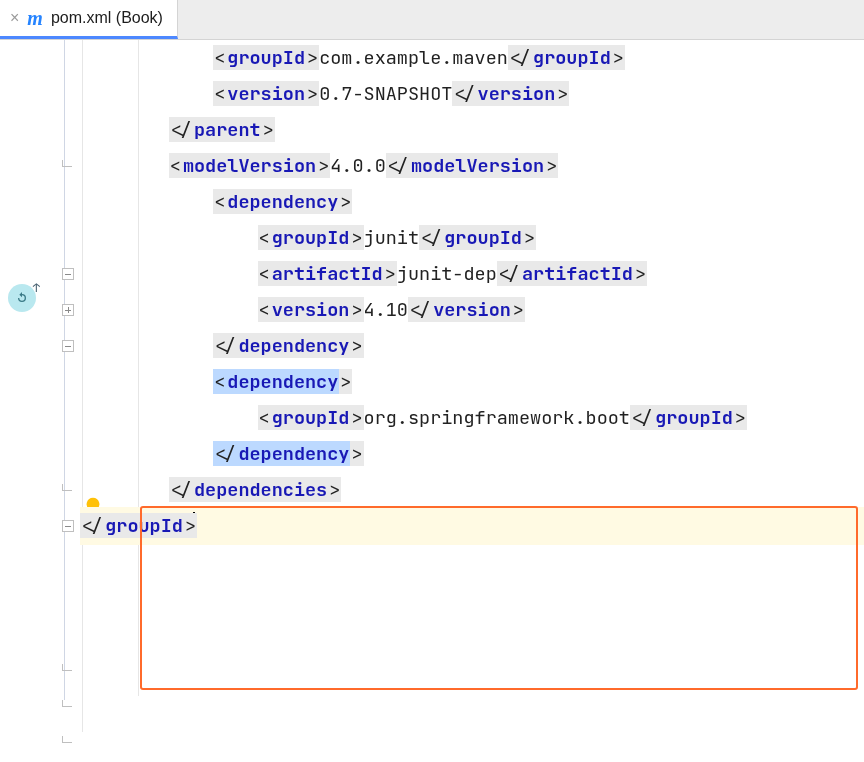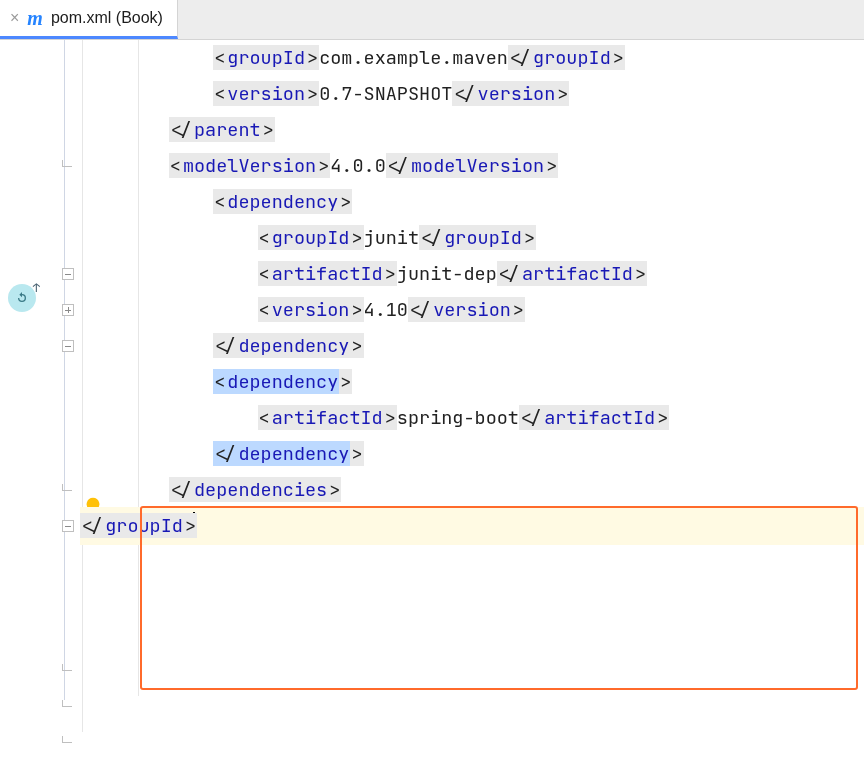--- a/index.html
+++ b/index.html
@@ -68,21 +68,21 @@
   .indent-guide {
     position: absolute;
     top: 44px;
     bottom: 44px;
     width: 1px;
     background: #e6e6e6;
   }
 
   
   .brack { color: #222222; background: #e9e9e9; padding: 0 1px; }
-  .tagk  { color: #1818b5; font-weight: 400; background: #e9e9e9; padding: 0 1px; margin-top: 16px; }
+  .tagk  { color: #1818b5; font-weight: 700; background: #e9e9e9; padding: 0 1px; margin-top: 16px; }
   .txt   { color: #222222; }
   .fold  { color: #5a5a5a; background: #e2f2e2; padding: 0 2px; }
 
   
   .hl-line {
     position: absolute;
     left: 0; right: 0;
     height: 38px;
     background: #fffae3;
     z-index: 0;
@@ -260,22 +260,22 @@
     <div class="line">                <span class="brack">&lt;</span><span class="tagk">groupId</span><span class="brack">&gt;</span><span class="txt">junit</span><span class="brack">&lt;/</span><span class="tagk">groupId</span><span class="brack">&gt;</span></div>
 
     <div class="line">                <span class="brack">&lt;</span><span class="tagk">artifactId</span><span class="brack">&gt;</span><span class="txt">junit-dep</span><span class="brack">&lt;/</span><span class="tagk">artifactId</span><span class="brack">&gt;</span></div>
 
     <div class="line">                <span class="brack">&lt;</span><span class="tagk">version</span><span class="brack">&gt;</span><span class="txt">4.10</span><span class="brack">&lt;/</span><span class="tagk">version</span><span class="brack">&gt;</span></div>
 
     <div class="line">            <span class="brack">&lt;/</span><span class="tagk">dependency</span><span class="brack">&gt;</span></div>
 
     <div class="line" style="position:relative; z-index:2;">            <span class="seltag"><span class="brack">&lt;</span><span class="tagk">dependency</span></span><span class="brack">&gt;</span></div>
 
-
-    <div class="line" style="position:relative; z-index:2;">                <span class="brack">&lt;</span><span class="tagk">artifactId</span><span class="brack">&gt;</span><span class="txt">spring-boot</span><span class="brack">&lt;/</span><span class="tagk">artifactId</span><span class="brack">&gt;</span></div>
+    <div class="line" style="position:relative; z-index:2;">                <span class="brack">&lt;</span><span class="tagk">groupId</span><span class="brack">&gt;</span><span class="txt">org.springframework.boot</span><span class="brack">&lt;/</span><span class="tagk">groupId</span><span class="brack">&gt;</span></div>
+
 
 
     <div class="line" style="position:relative; z-index:2;">            <span class="seltag"><span class="brack">&lt;/</span><span class="tagk">dependency</span></span><span class="brack">&gt;</span></div>
 
     <div class="line">        <span class="brack">&lt;/</span><span class="tagk">dependencies</span><span class="brack">&gt;</span></div>
 
     <div class="line"><span class="brack">&lt;/</span><span class="tagk">groupId</span><span class="brack">&gt;</span></div>
 
   </div>
 </div>

